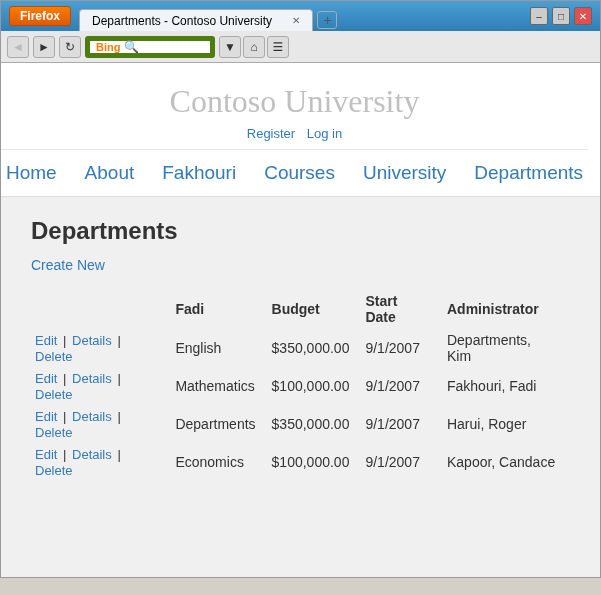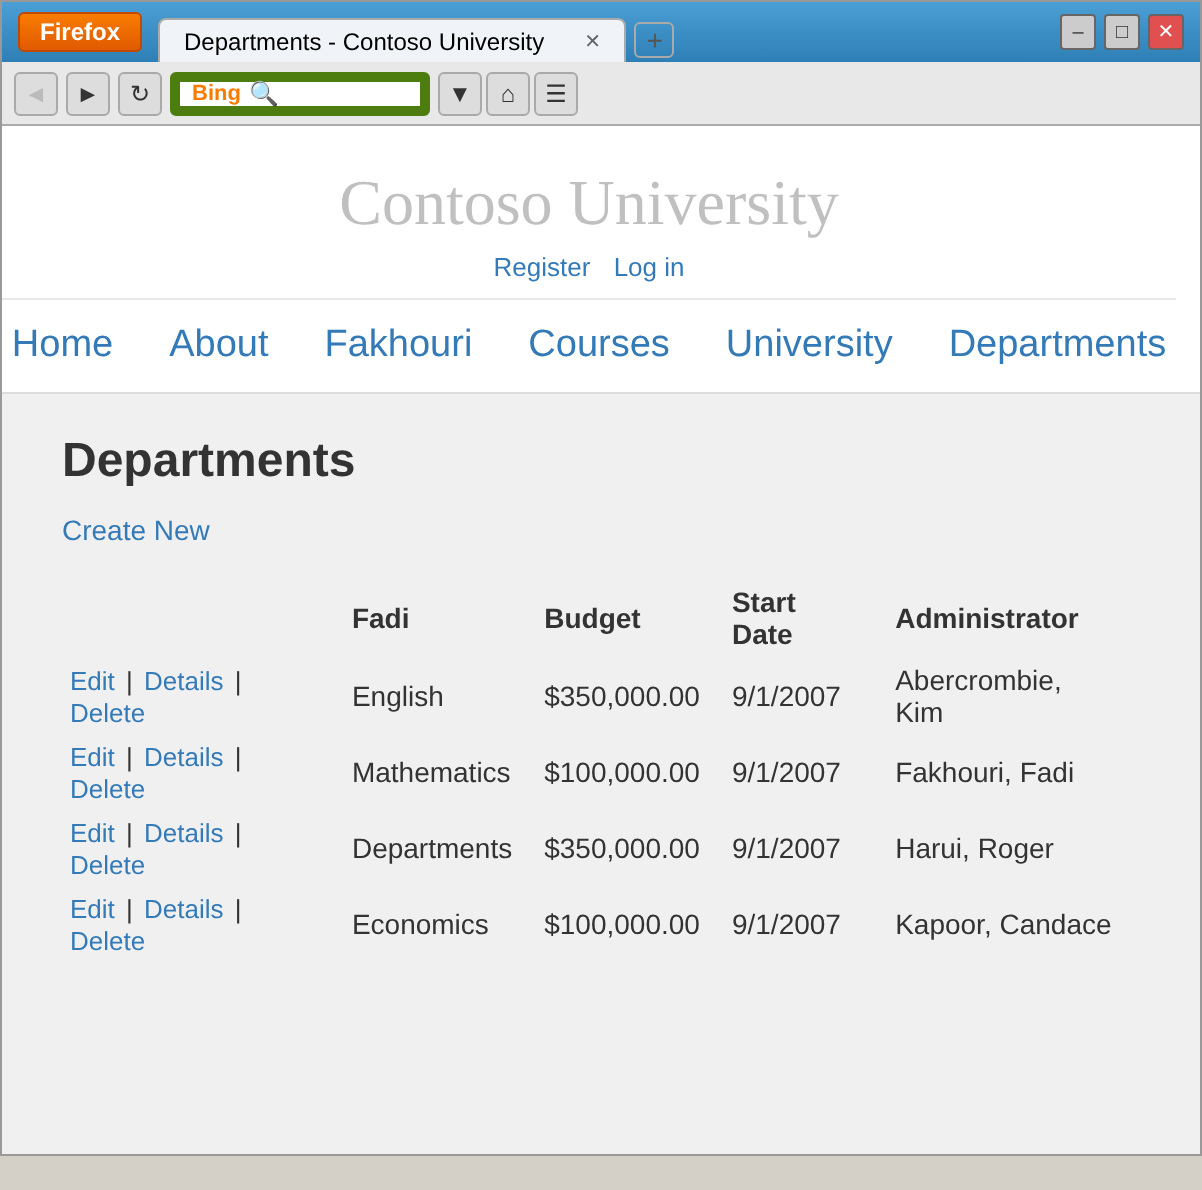--- a/index.html
+++ b/index.html
@@ -340,21 +340,21 @@
             <th>Start Date</th>
             <th>Administrator</th>
           </tr>
         </thead>
         <tbody id="dept-tbody">
         <tr>
               <td class="action-links"><a href="#">Edit</a><span class="action-sep"> | </span><a href="#">Details</a><span class="action-sep"> | </span><a href="#">Delete</a></td>
               <td>English</td>
               <td>$350,000.00</td>
               <td>9/1/2007</td>
-              <td>Abercrombie, Kim</td>
+              <td>Departments, Kim</td>
             </tr>
             <tr>
               <td class="action-links"><a href="#">Edit</a><span class="action-sep"> | </span><a href="#">Details</a><span class="action-sep"> | </span><a href="#">Delete</a></td>
               <td>Mathematics</td>
               <td>$100,000.00</td>
               <td>9/1/2007</td>
               <td>Fakhouri, Fadi</td>
             </tr>
             <tr>
               <td class="action-links"><a href="#">Edit</a><span class="action-sep"> | </span><a href="#">Details</a><span class="action-sep"> | </span><a href="#">Delete</a></td>

